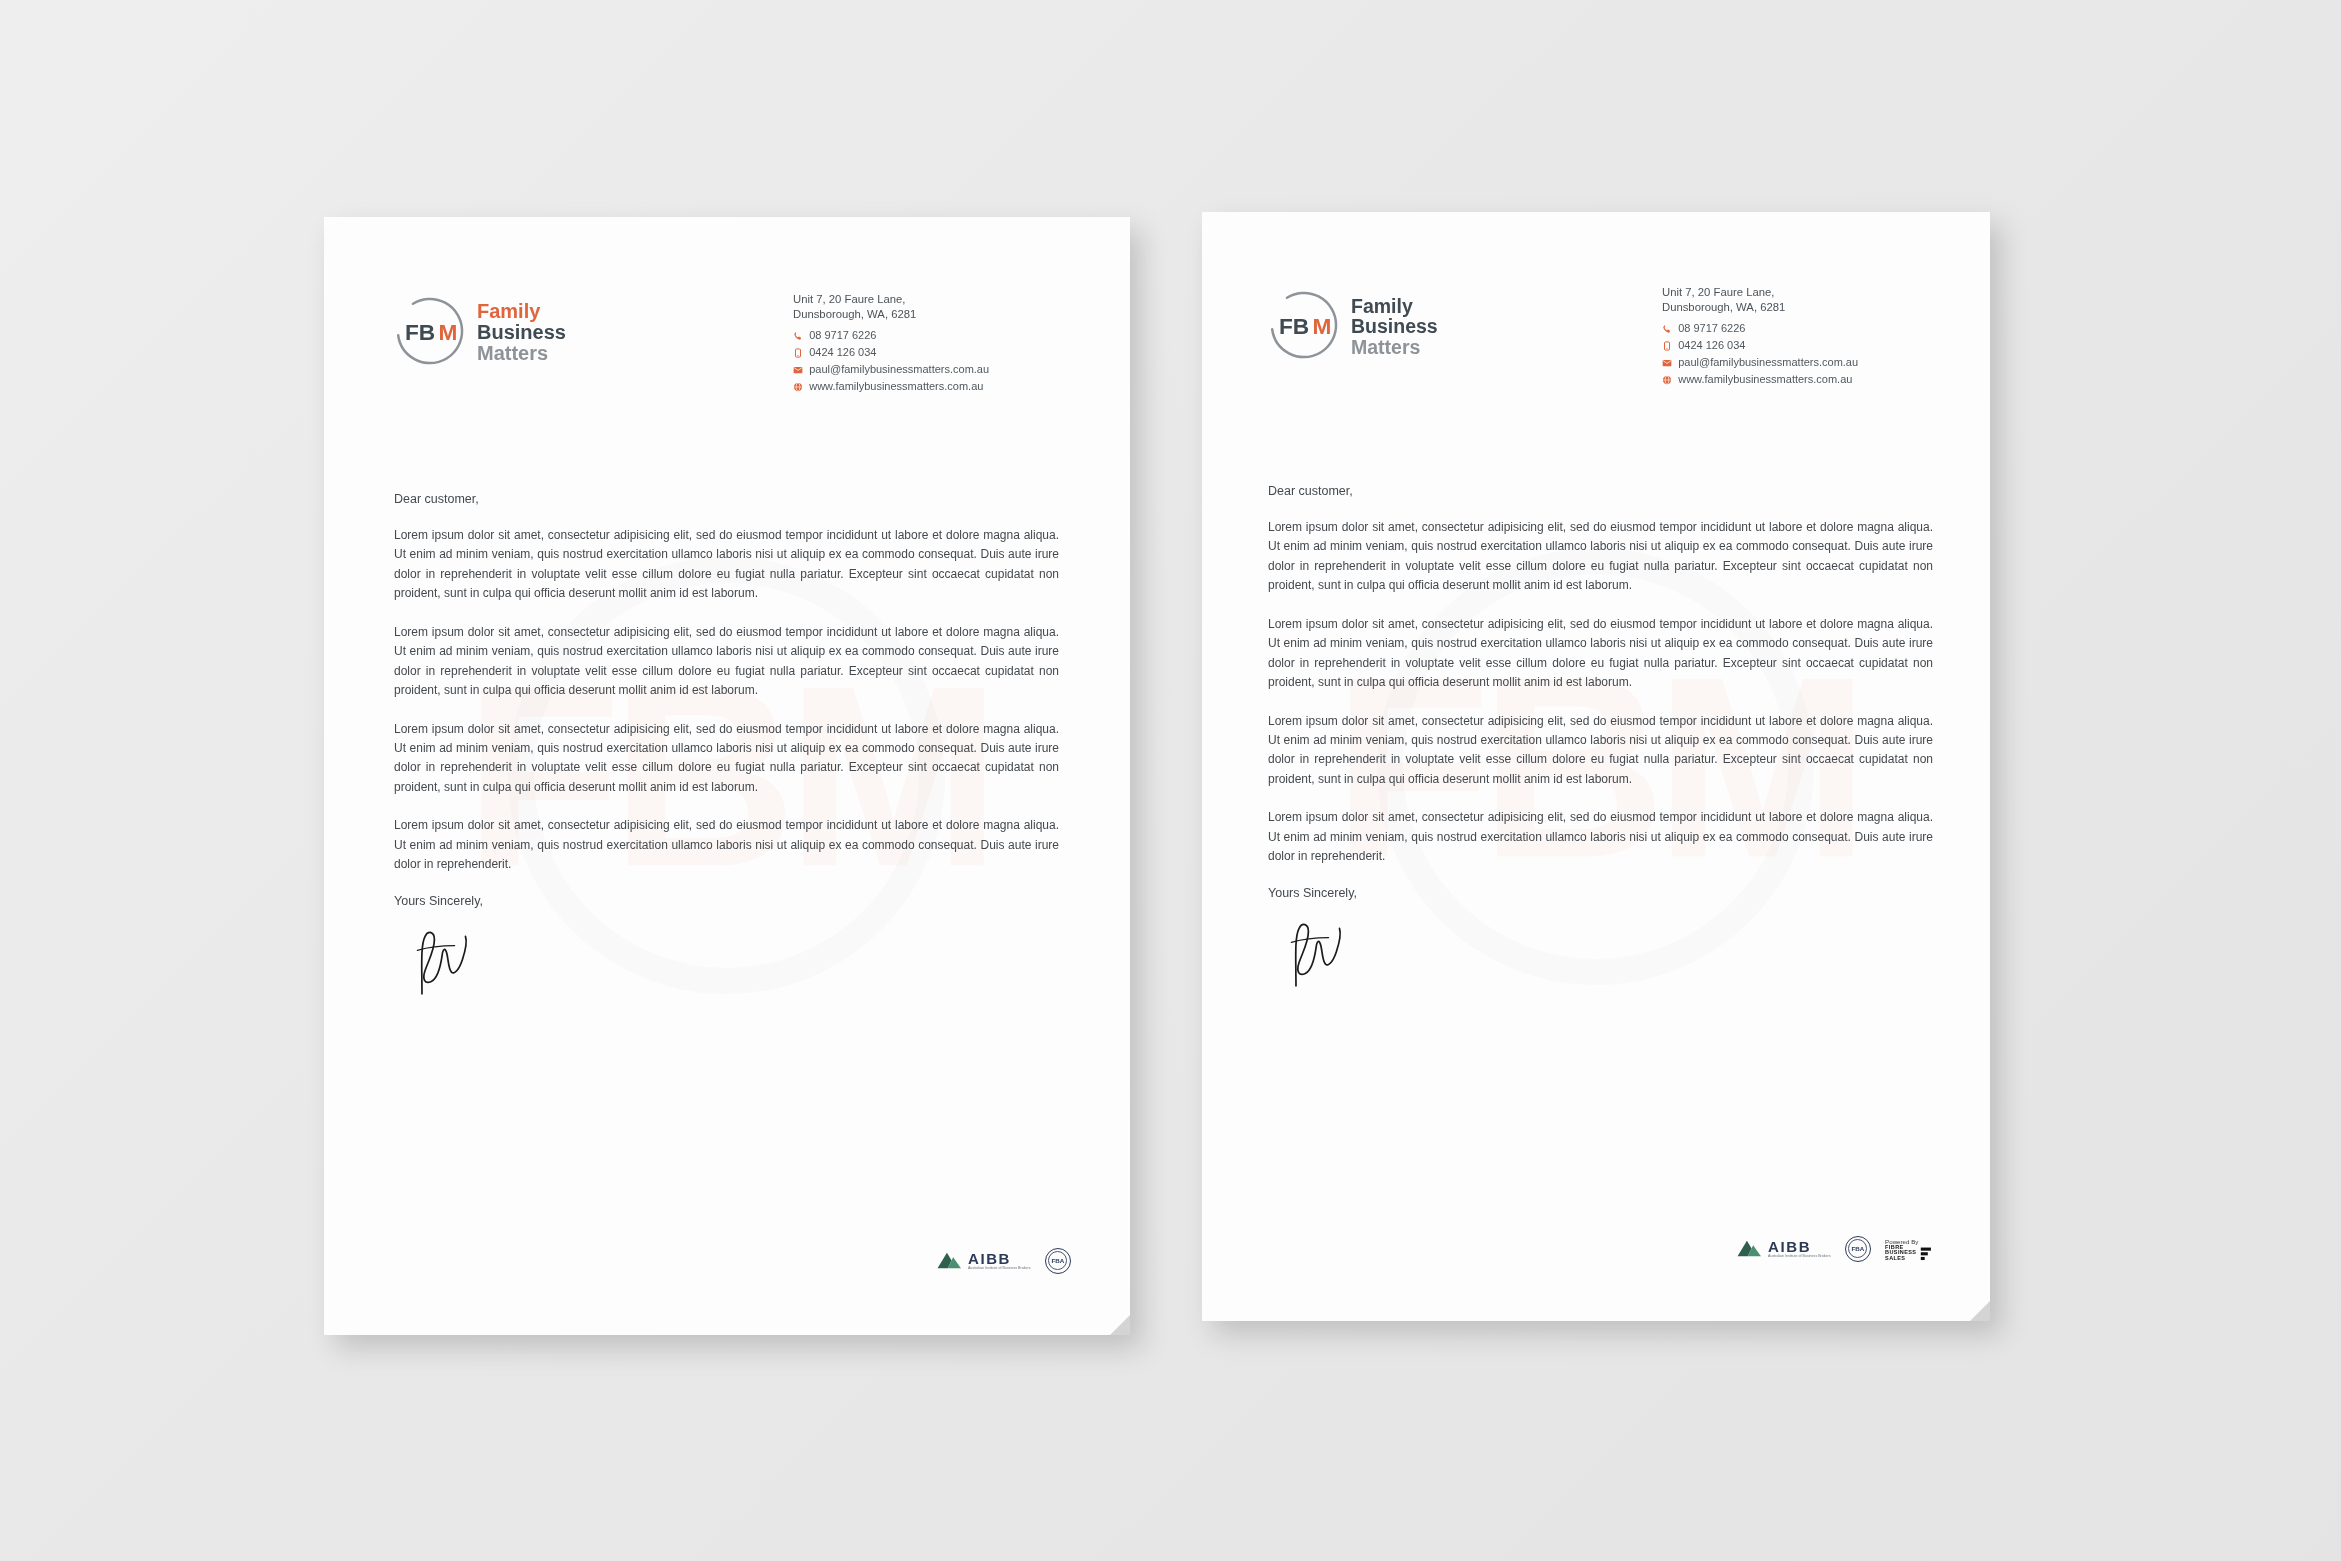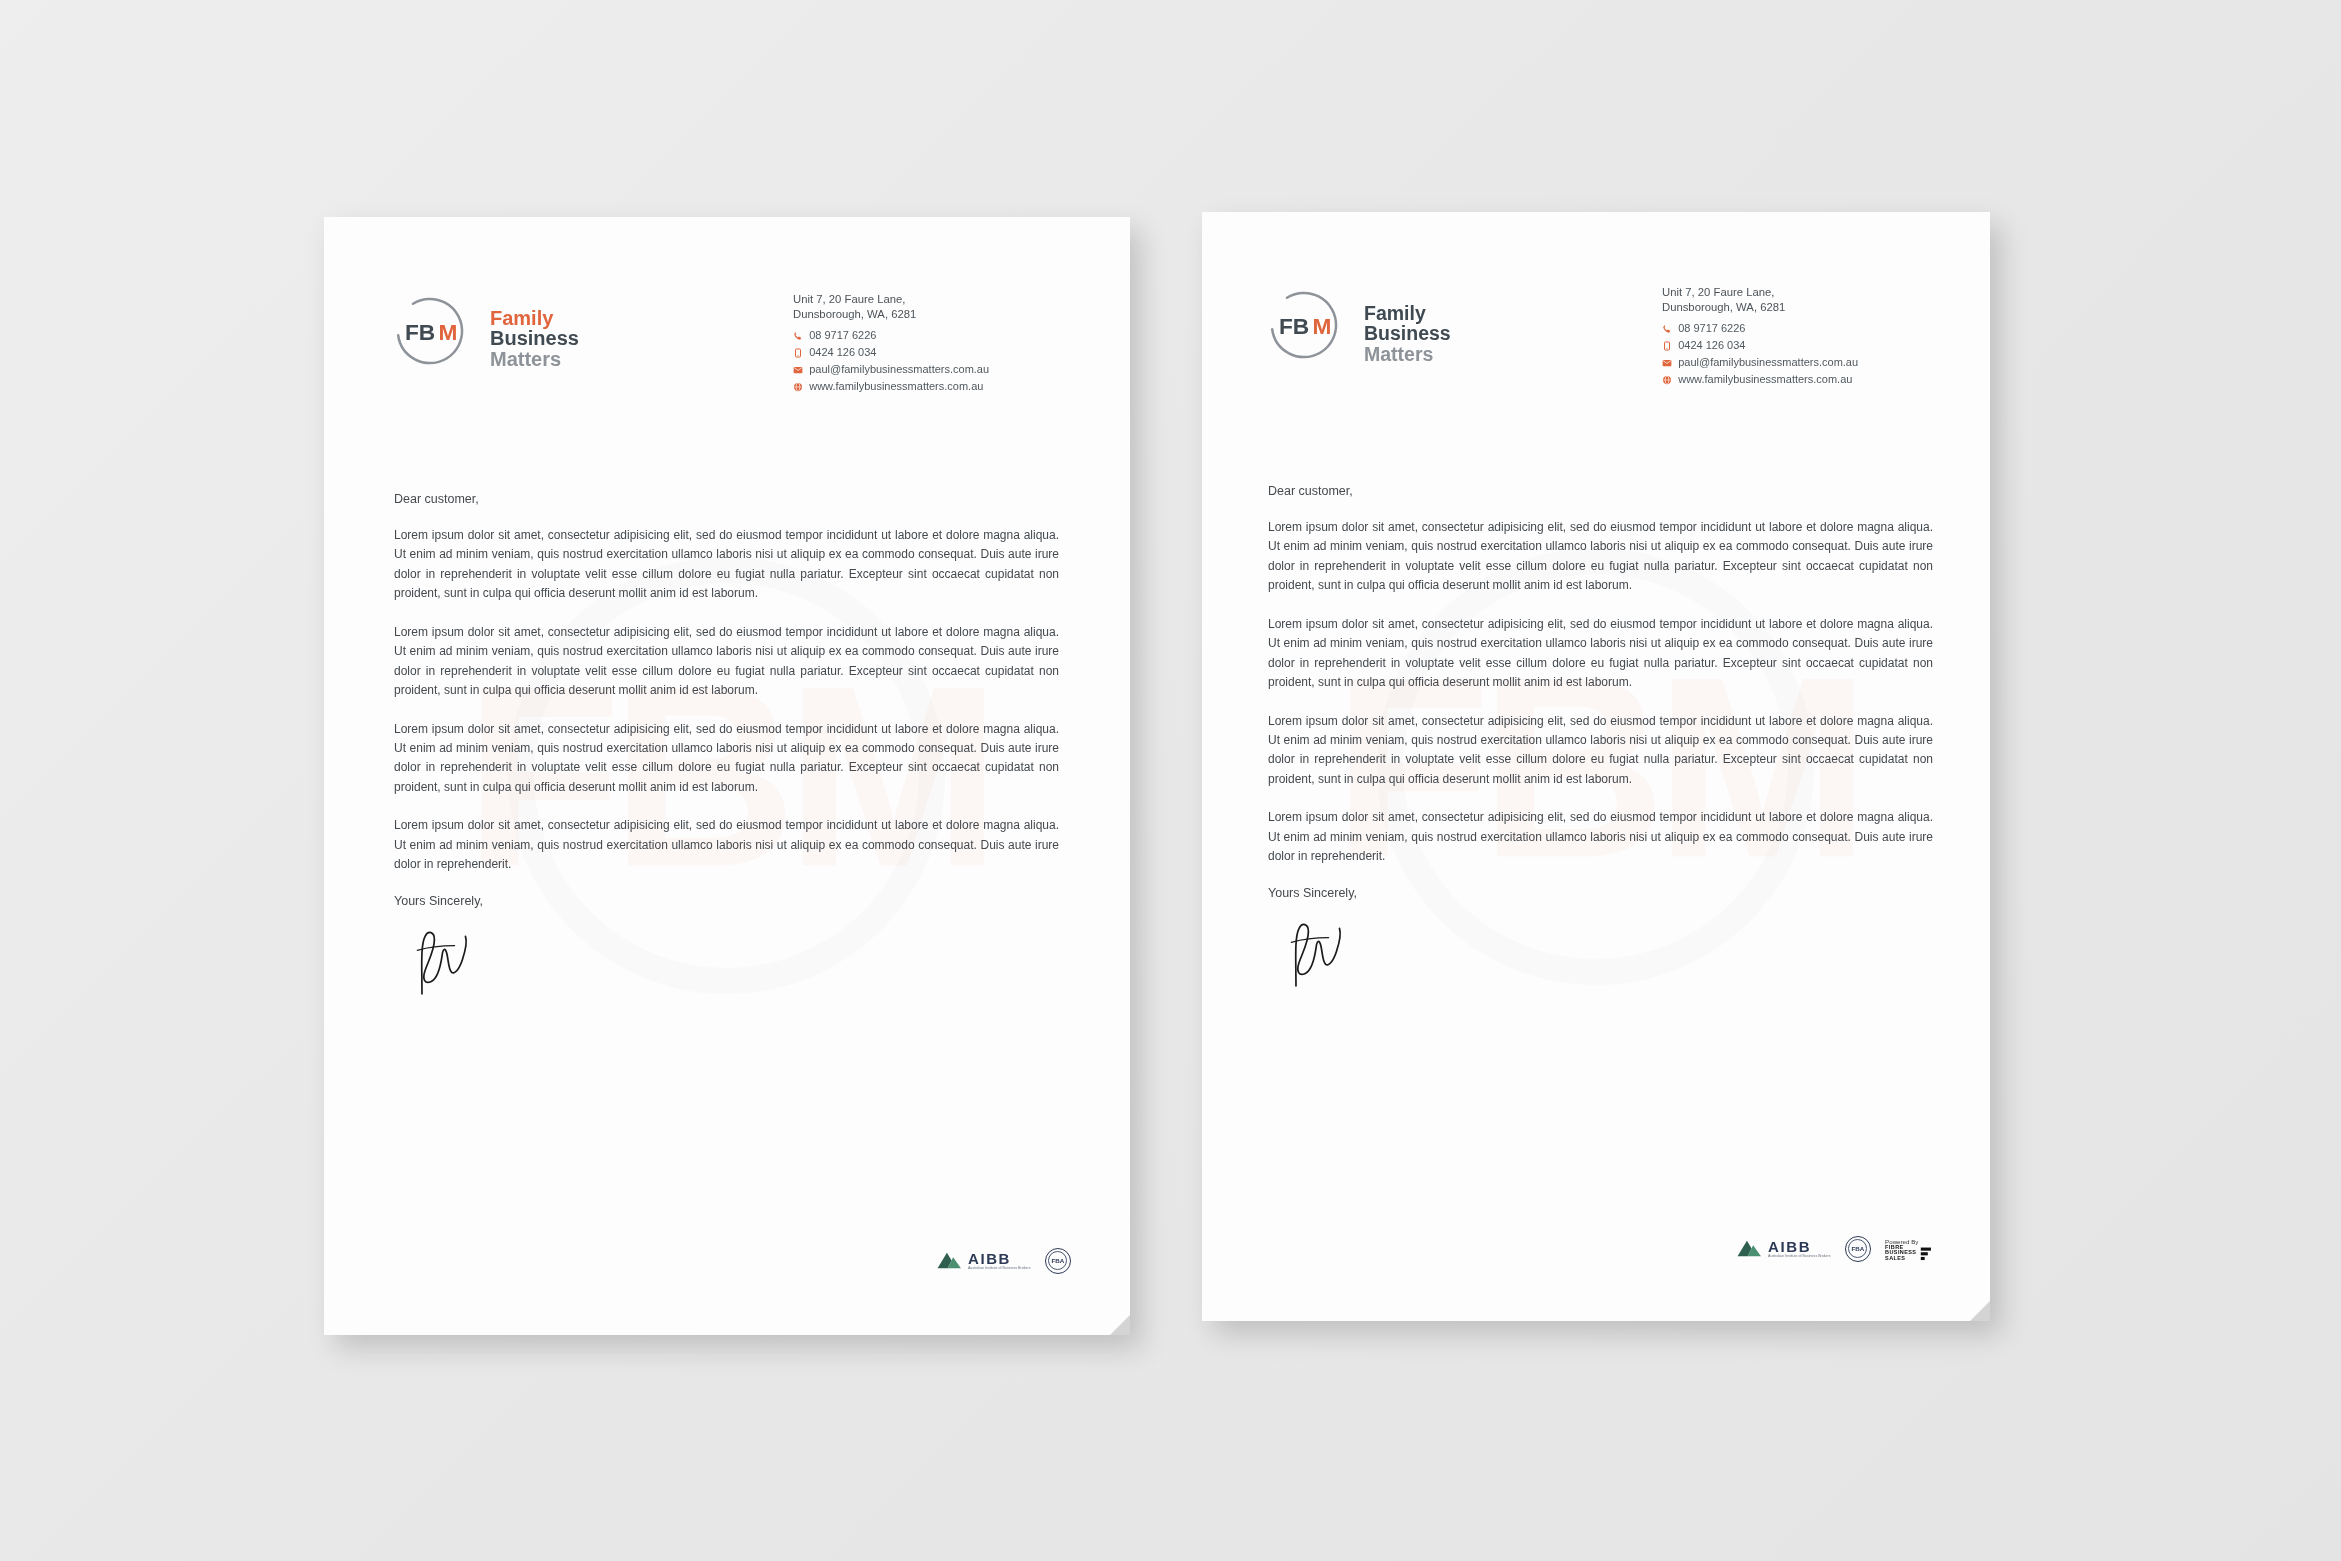--- a/index.html
+++ b/index.html
@@ -69,21 +69,21 @@
     margin-left: -219px; margin-top: -219px;
     border: 26.5px solid rgba(150,150,150,0.035);
     border-radius: 50%;
     pointer-events: none;
   }
 
   
   .header { position: absolute; left: 0; top: 0; width: 100%; }
   .logo-wrap {
     position: absolute;
-    display: flex; align-items: flex-end; gap: 24px;
+    display: flex; align-items: center; gap: 11px;
   }
   .logo-mark { position: relative; flex: 0 0 auto; }
   .logo-text { line-height: 1.04; }
   .logo-text .l1, .logo-text .l2 { color: #3f4a52; font-weight: bold; }
   .logo-text .l3 { color: #8d9399; font-weight: bold; }
 
   .contact-block {
     position: absolute;
     color: #50585e;
   }

